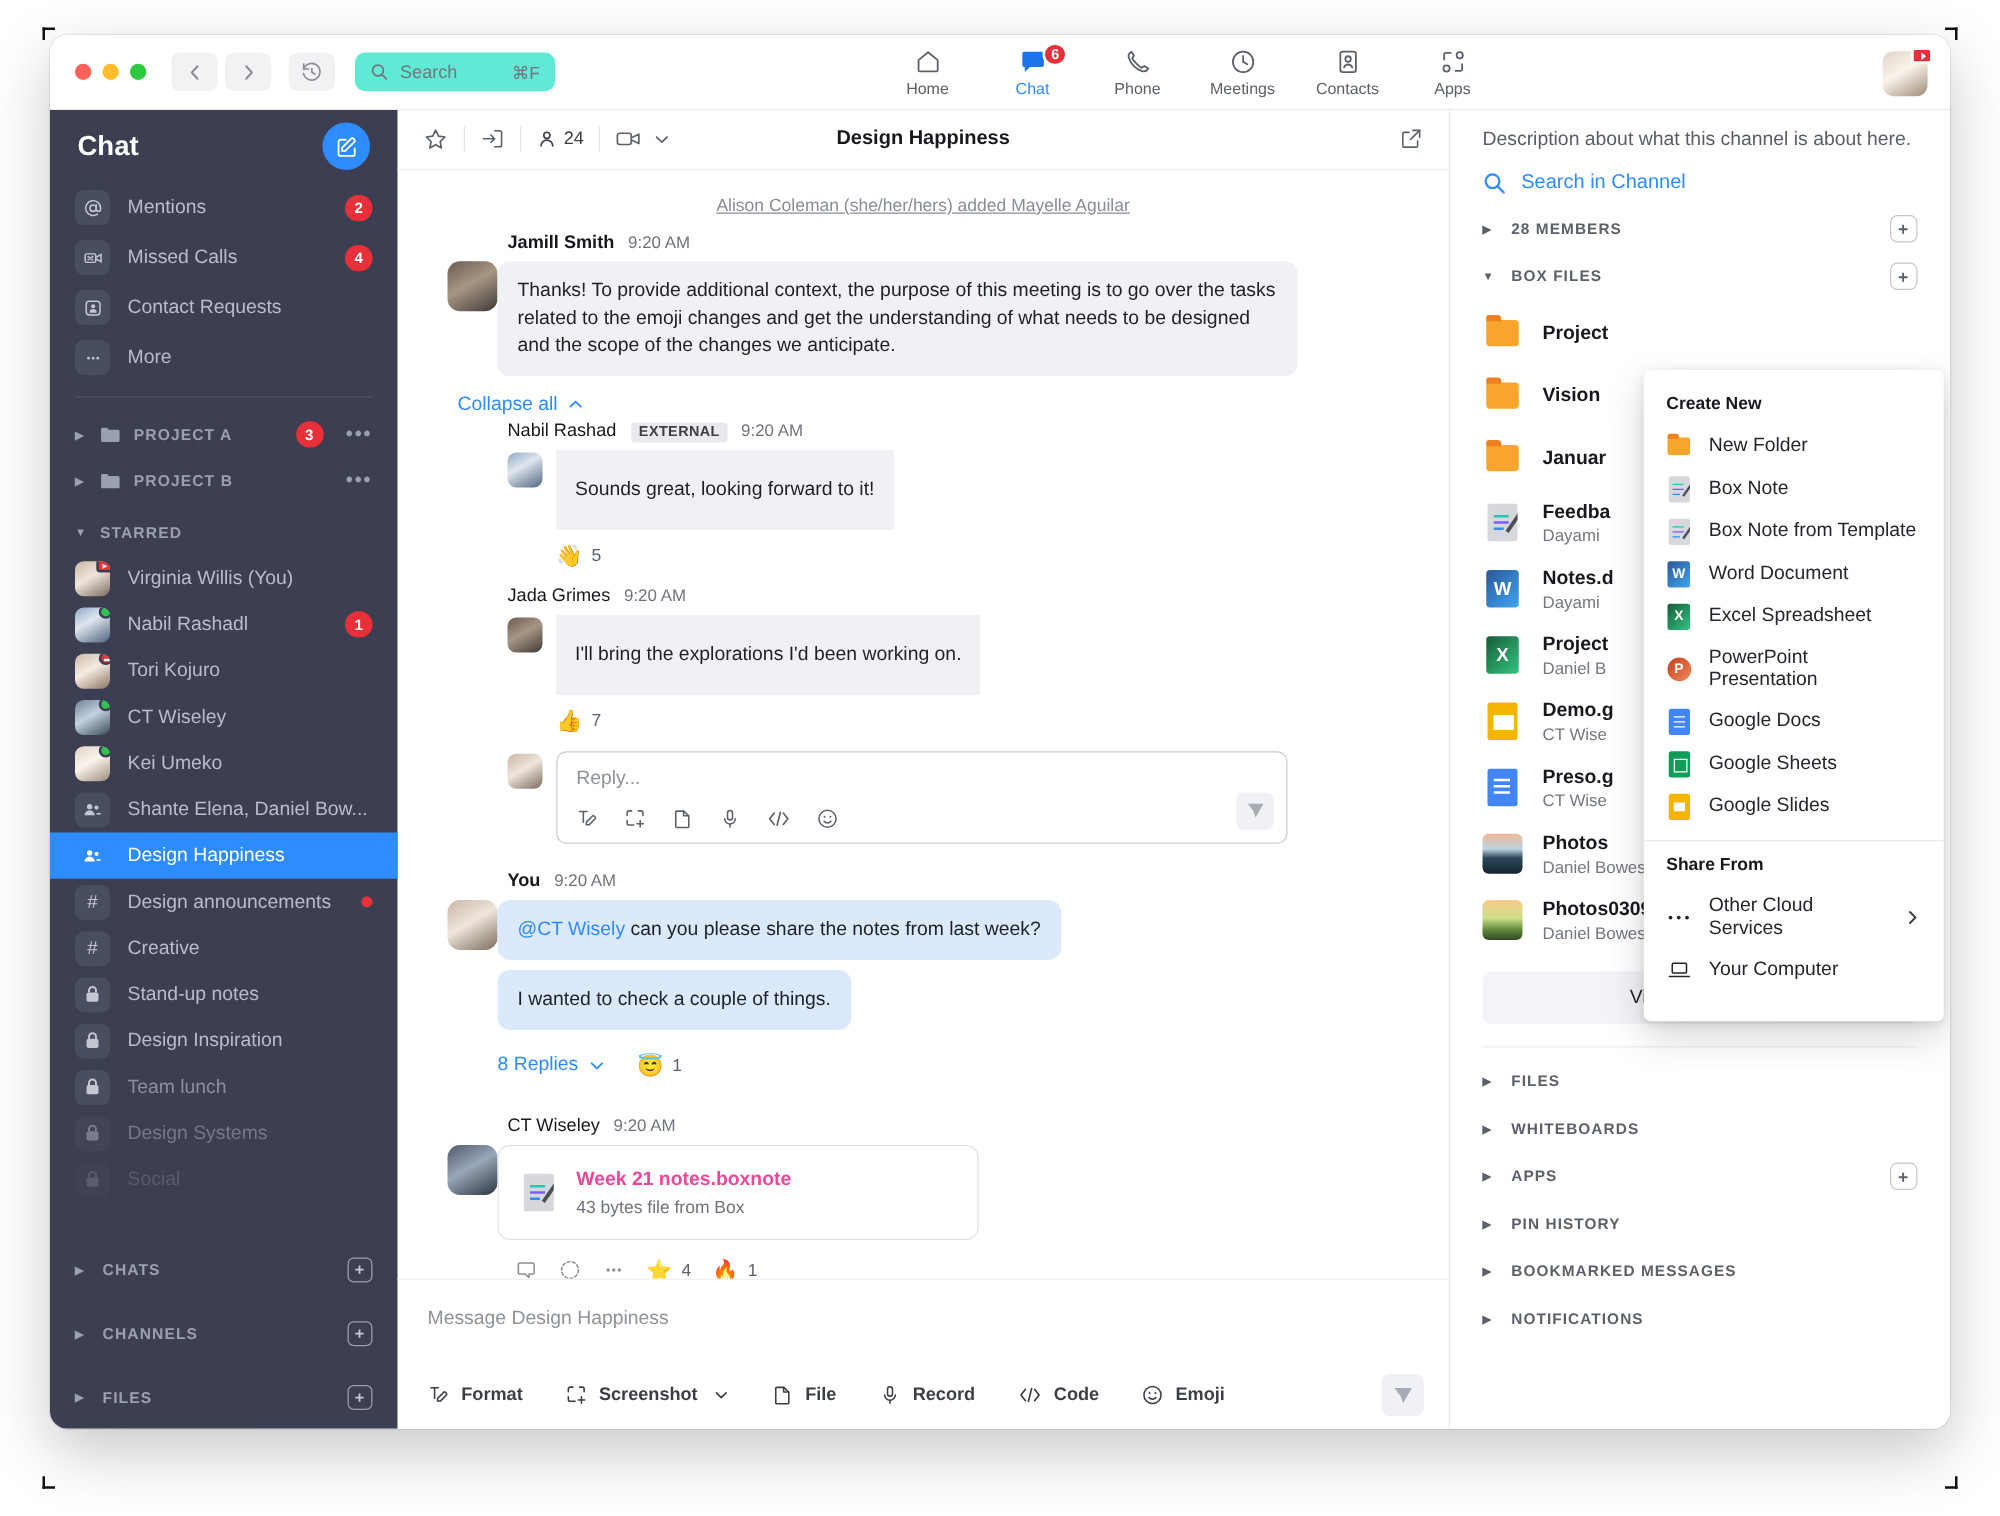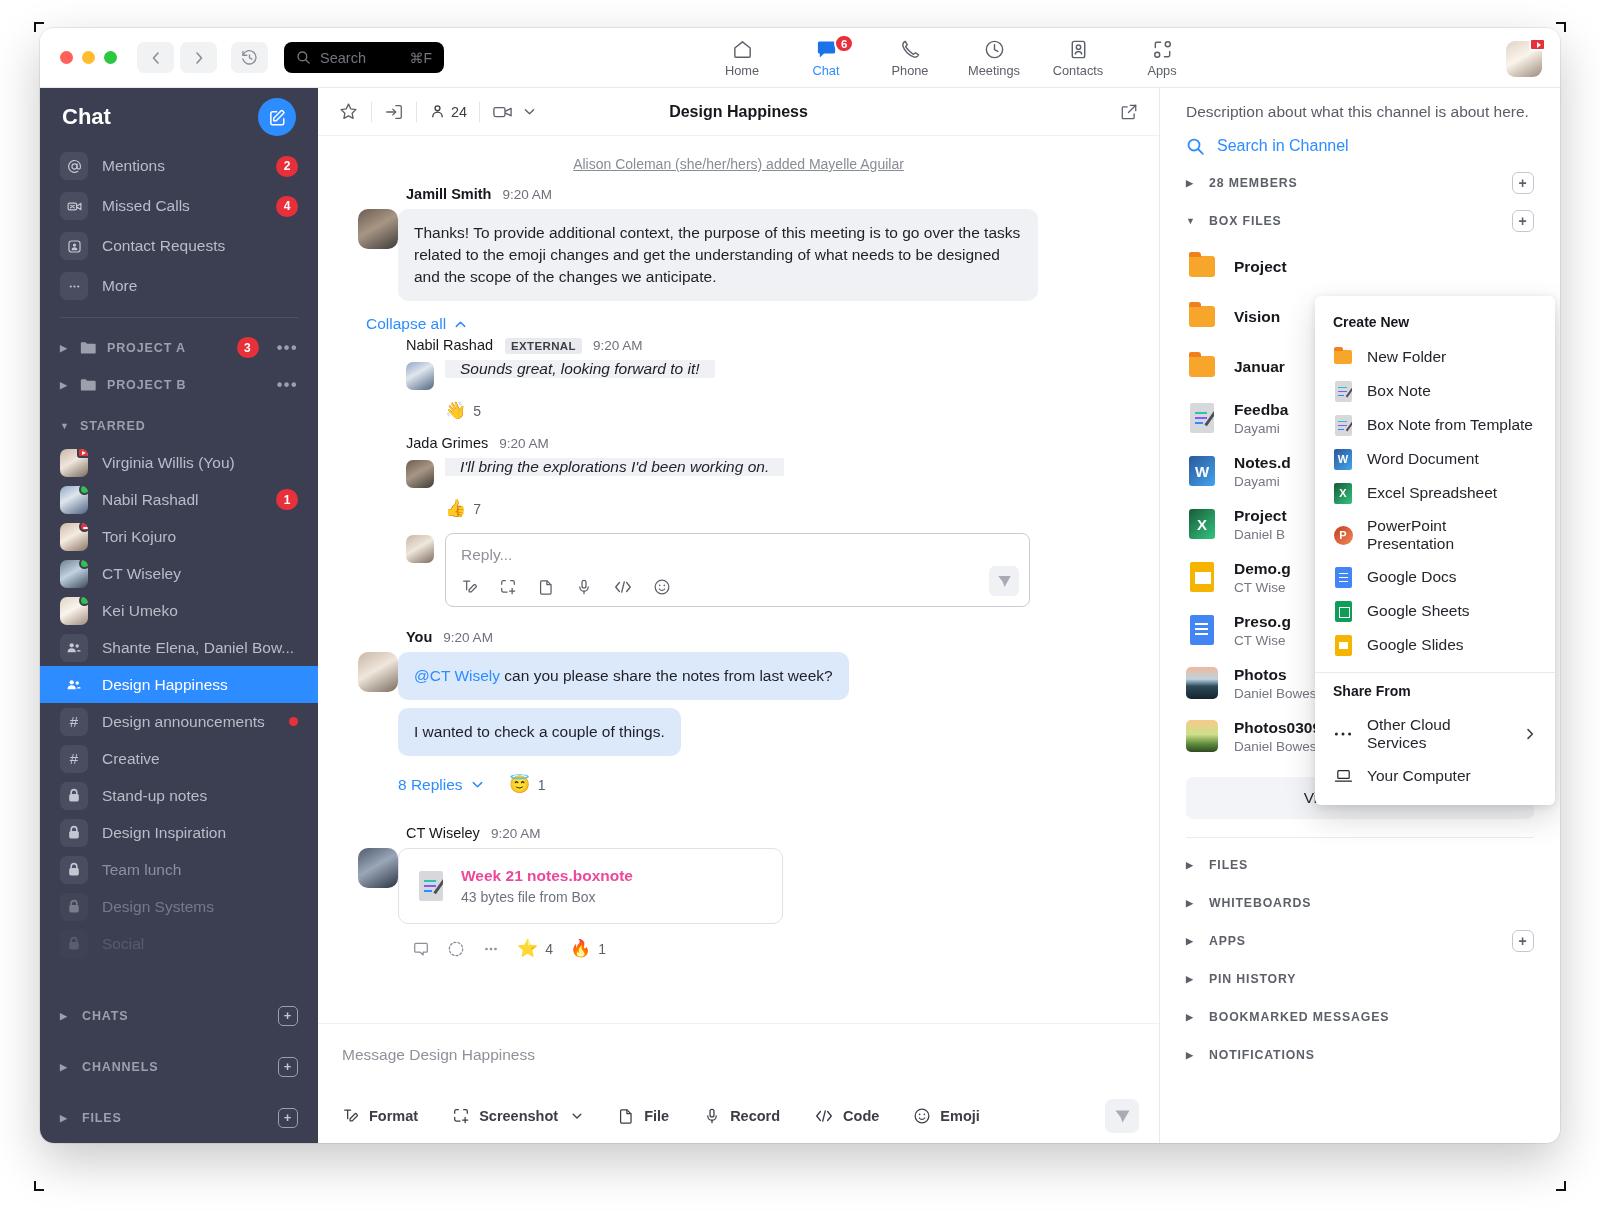--- a/index.html
+++ b/index.html
@@ -41,21 +41,21 @@
 
   .navbtns { display:flex; gap:6px; margin-left: 20px; }
   .navbtn {
     width: 37px; height: 31px; border-radius: 7px; background: #f1f2f4;
     display:flex; align-items:center; justify-content:center; color:#8a8d96;
   }
   .histbtn { width: 37px; height: 31px; border-radius: 7px; background: #f1f2f4;
     display:flex; align-items:center; justify-content:center; color:#8a8d96; margin-left: 14px;}
   .searchbox {
     margin-left: 16px; width: 160px; height: 31px; border-radius: 8px;
-    background: #000000; display:flex; align-items:center; padding: 0 12px; gap: 9px;
+    background: #5eead4; display:flex; align-items:center; padding: 0 12px; gap: 9px;
   }
   .searchbox .sp { color:#73767f; font-size: 14.5px; }
   .searchbox .kbd { margin-left:auto; color:#73767f; font-size: 14px; }
 
   .topnav { position:absolute; left: 660px; top:0; height: 60px; display:flex; }
   .tn {
     width: 84px; height: 60px;
     display:flex; flex-direction:column; align-items:center; justify-content:center;
     gap: 3px; color:#5c6069; font-size: 12.8px; position:relative;
   }
@@ -195,21 +195,21 @@
   .mention { color:#2d8cff; }
 
   .collapse {
     margin: 14px 0 4px 48px; color:#2d8cff; font-size: 15.5px; display:flex; align-items:center; gap:8px;
   }
   .thread { margin-left: 88px; }
   .thread .mhead { margin-left: 0; }
   .thread .mrow { gap: 11px; }
   .tav { width: 28px; height: 28px; border-radius: 7px; overflow:hidden; flex:0 0 28px; margin-top: 2px; }
   .tbubble {
-    background:#f0f1f4; border-radius: 1px; padding: 0 15px; font-size: 15.5px; color:#1d2026;font-style:italic;
+    background:#f0f1f4; border-radius: 1px; padding: 23px 15px; font-size: 15.5px; color:#1d2026;
   }
   .reacts { display:flex; gap: 18px; align-items:center; margin: 10px 0 14px 39px; }
   .react { display:flex; align-items:center; gap:7px; font-size: 14px; color:#5c6069; }
   .react .em { font-size: 17px; }
 
   .replybox {
     border: 1px solid #c8ccd3; border-radius: 8px; padding: 12px 15px 9px;
     width: 585px; min-height: 74px; display:flex; flex-direction:column; position:relative;
   }
   .replybox .ph { color:#8e9299; font-size: 15.5px; }
@@ -265,21 +265,21 @@
     margin: 14px 26px 0; height: 42px; background:#f3f4f7; border-radius: 7px;
     display:flex; align-items:center; justify-content:center; font-size: 15.5px; color:#23262c;
   }
   .rp-hr { height:1px; background:#ebedf0; margin: 18px 26px 0; }
 
   
   .menu {
     position:absolute; left: 1275px; top: 268px; width: 240px;
     background:#fff; border-radius: 6px;
     box-shadow: 0 2px 8px rgba(0,0,0,.10), 0 12px 32px rgba(0,0,0,.16);
-    padding: 10px 0 12px; z-index: 50;
+    padding: 10px 0 24px; z-index: 50;
   }
   .menu-head {
     font-size: 14px; font-weight:700; color:#16181d; padding: 8px 18px 10px;
   }
   .menu-item {
     display:flex; align-items:center; gap: 14px; padding: 7px 18px; font-size: 15.5px; color:#23262c;
   }
   .menu-ico { width: 20px; height: 20px; flex:0 0 20px; display:flex; align-items:center; justify-content:center; }
   .menu-sep { height:1px; background:#e8eaed; margin: 10px 0 2px; }
   .menu-chev { margin-left:auto; color:#3b3e45; }

